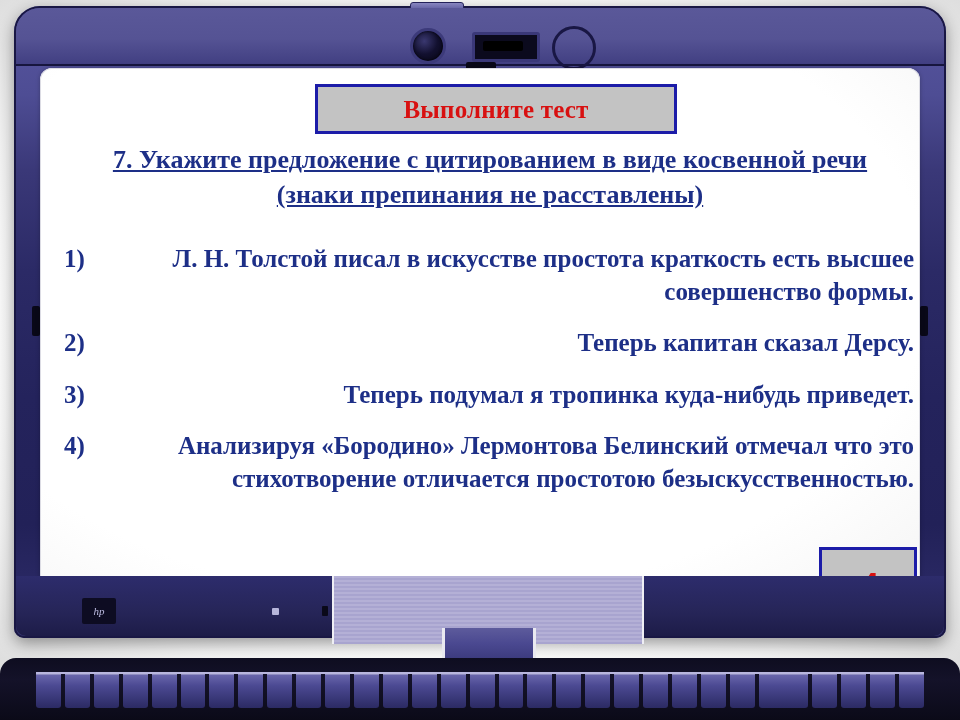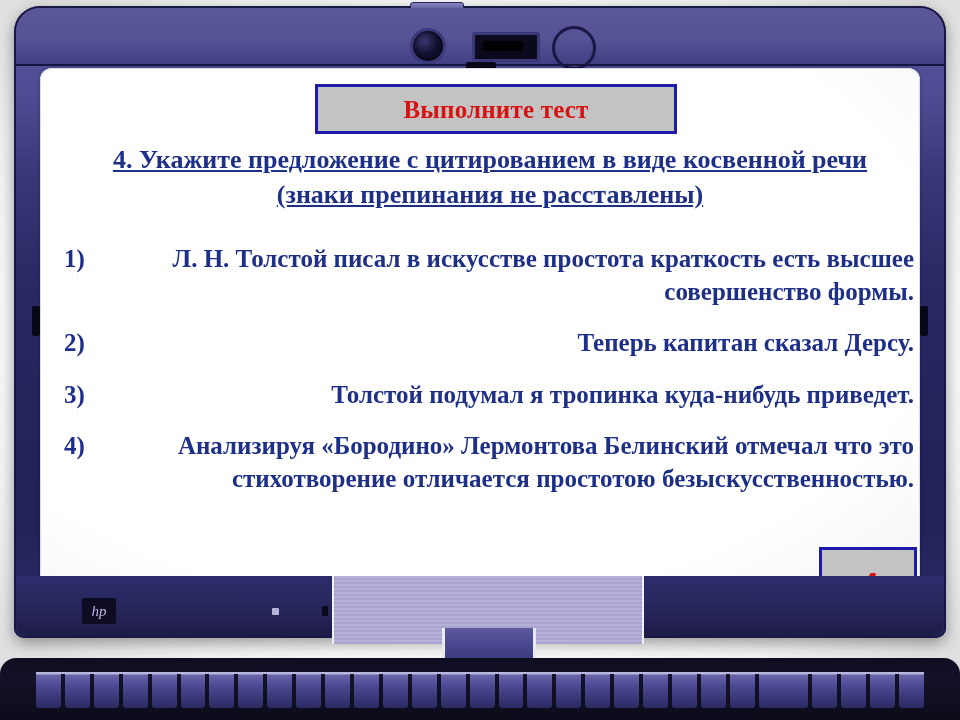--- a/index.html
+++ b/index.html
@@ -232,21 +232,21 @@
   #hp-badge {
     position: absolute;
     left: 68px; top: 592px;
     width: 34px; height: 26px;
     background: #0d0c22;
     border-radius: 2px;
     display: flex;
     align-items: center;
     justify-content: center;
     color: #b9b8dd;
-    font-size: 15px;
+    font-size: 11px;
     font-style: italic;
     font-family: "Liberation Serif", serif;
   }
   #power-led {
     position: absolute;
     left: 258px; top: 602px;
     width: 7px; height: 7px;
     background: #b6b5da;
     border-radius: 1px;
   }
@@ -343,37 +343,37 @@
     <div class="clip bottom" style="left:240px; top:606px;"></div>
     <div class="clip bottom" style="left:660px; top:606px;"></div>
 
     <div id="screen">
       <div id="slide">
 
         <div id="title-box">
           <span id="title-text" class="nosel">Выполните тест</span>
         </div>
 
-        <div id="question" class="nosel">4. Укажите предложение с цитированием в виде косвенной речи (знаки препинания не расставлены)</div>
+        <div id="question" class="nosel">7. Укажите предложение с цитированием в виде косвенной речи (знаки препинания не расставлены)</div>
 
         <div id="options">
 
           <div class="option">
             <span class="option-marker">1)</span>
             <span class="option-text">Л. Н. Толстой писал  в искусстве простота краткость есть высшее совершенство формы.</span>
           </div>
 
           <div class="option">
             <span class="option-marker">2)</span>
             <span class="option-text">Теперь капитан сказал Дерсу.</span>
           </div>
 
           <div class="option">
             <span class="option-marker">3)</span>
-            <span class="option-text">Толстой подумал я тропинка куда-нибудь приведет.</span>
+            <span class="option-text">Теперь подумал я тропинка куда-нибудь приведет.</span>
           </div>
 
           <div class="option">
             <span class="option-marker">4)</span>
             <span class="option-text">Анализируя «Бородино» Лермонтова Белинский отмечал что это стихотворение отличается простотою безыскусственностью.</span>
           </div>
 
         </div>
 
         <div id="answer-box">

